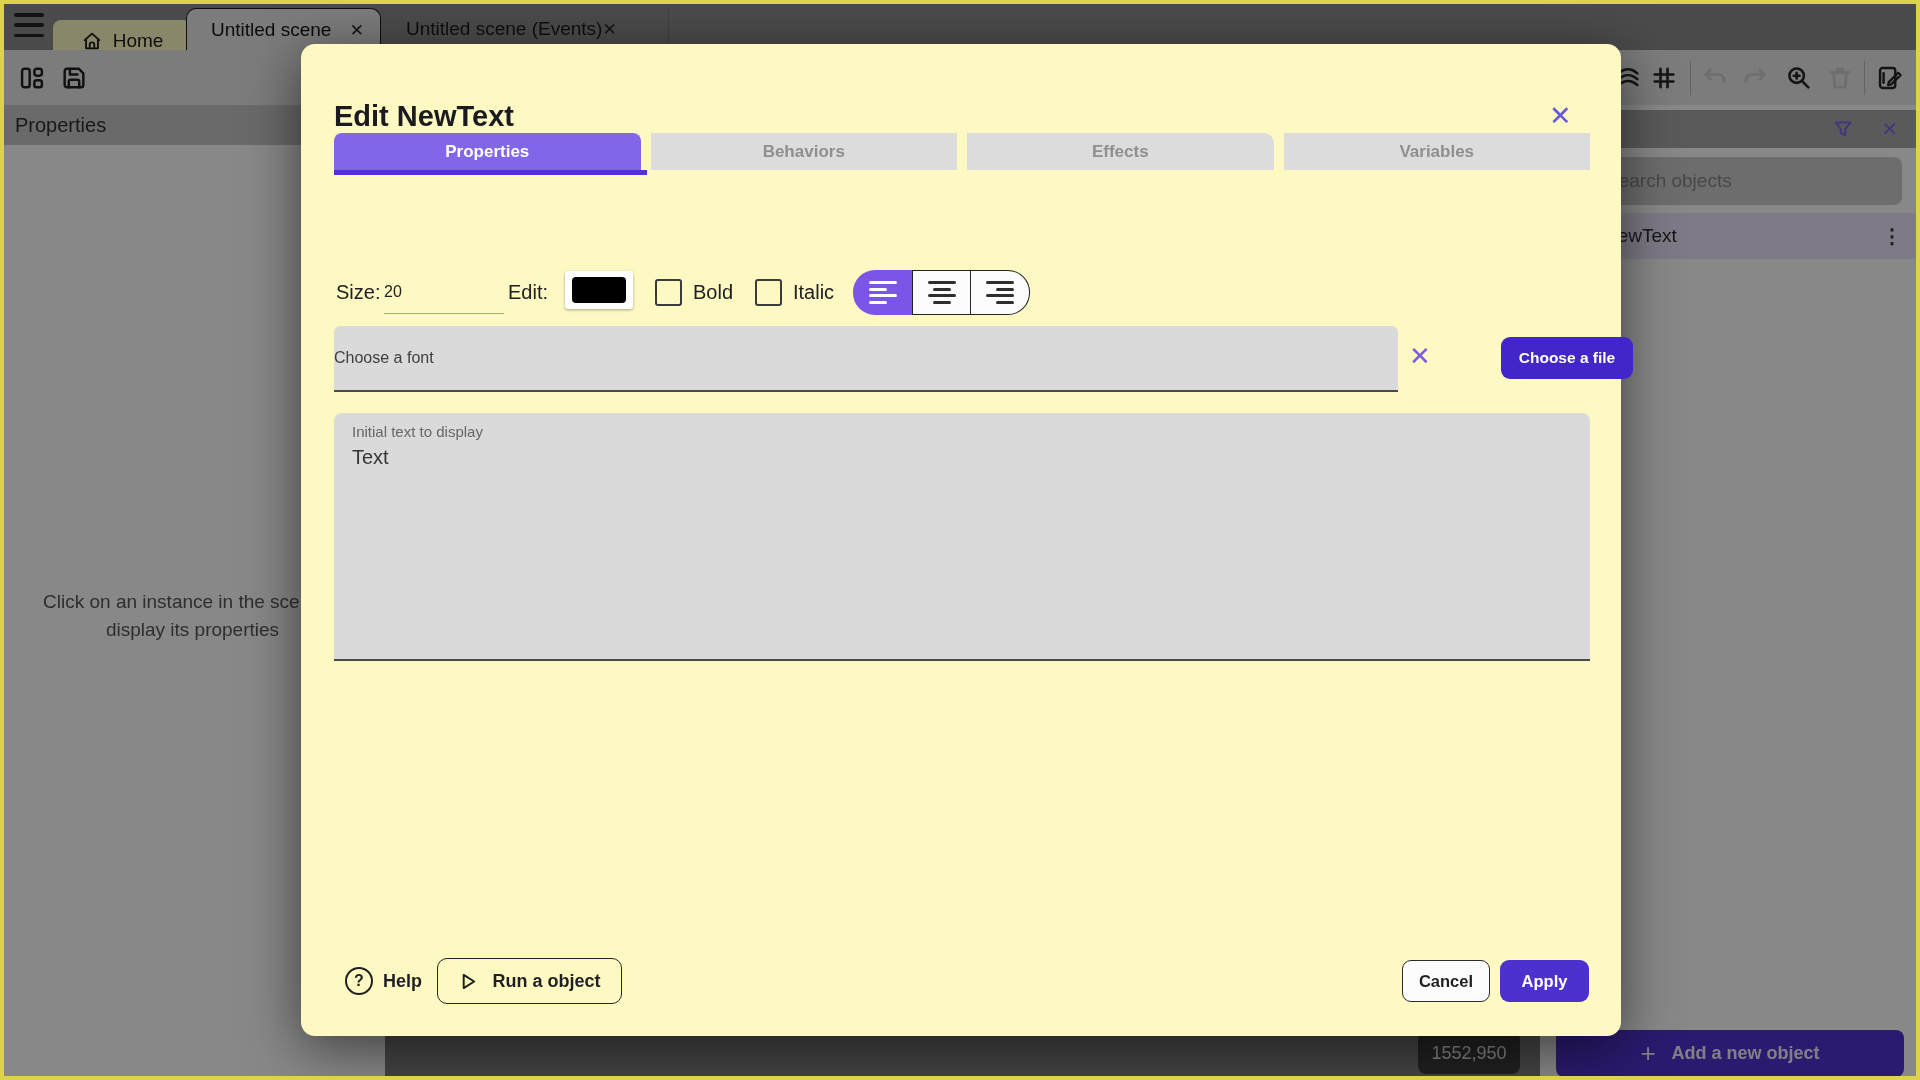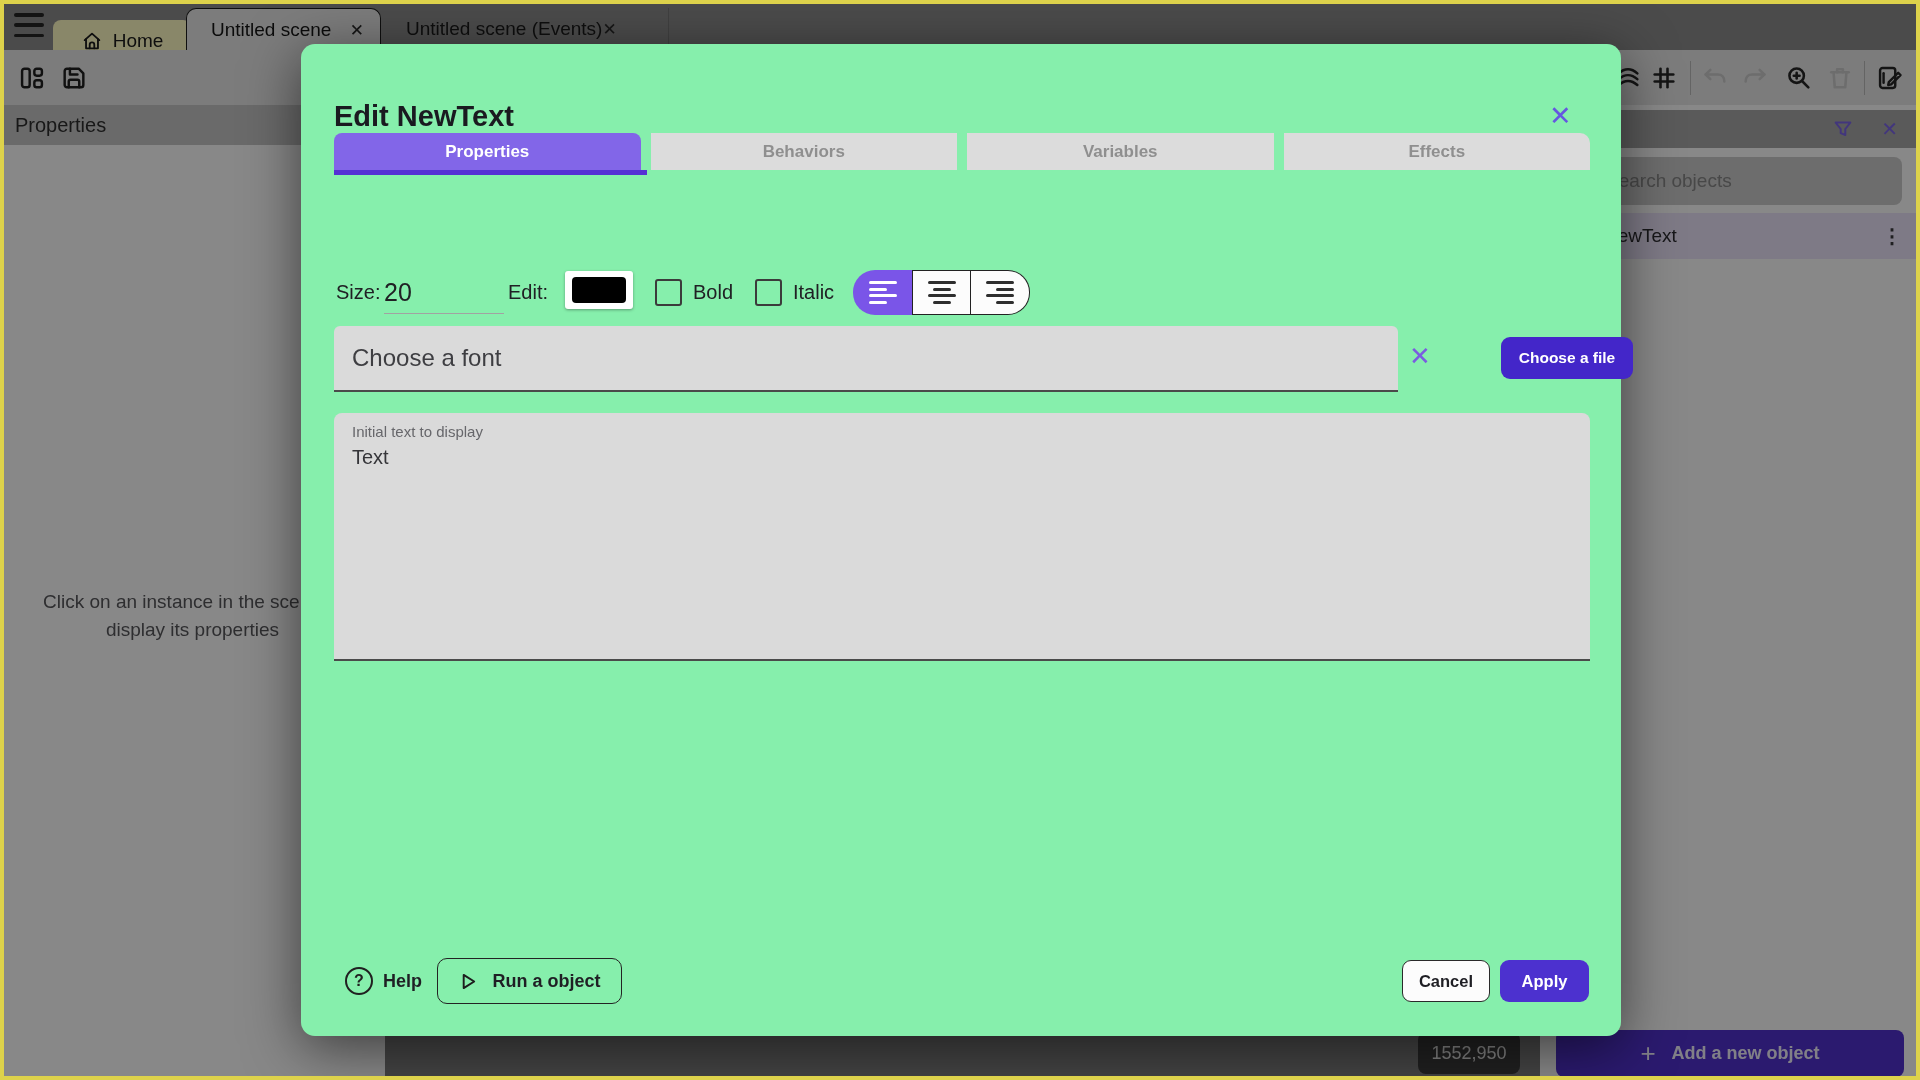--- a/index.html
+++ b/index.html
@@ -38,57 +38,57 @@
   .rp-search { position:absolute; left:18px; top:52px; width:344px; height:48px; background:#c9c9c9; border-radius:8px; color:#868686; font-size:19px; line-height:48px; padding-left:48px; }
   .rp-objectrow { position:absolute; left:0; top:108px; width:380px; height:46px; background:#e9e2f7; color:#2b2b2f; font-size:19px; line-height:46px; padding-left:64px; }
   .rp-dots { position:absolute; right:18px; top:0; line-height:46px; font-size:20px; font-weight:bold; color:#3a3a3e; cursor:pointer; }
   .add-object-btn { position:absolute; left:16px; top:925px; width:348px; height:47px; background:#5030cd; border-radius:8px; display:flex; align-items:center; justify-content:center; gap:16px; color:#efedfa; font-size:18px; font-weight:bold; cursor:pointer; }
   .add-plus { font-size:26px; font-weight:normal; }
 
   
   .overlay { position:absolute; inset:0; background:rgba(0,0,0,0.46); z-index:10; }
 
   
-  .dialog { position:absolute; left:301px; top:44px; width:1320px; height:992px; background:#86efac; border-radius:14px; box-shadow:0 12px 55px rgba(0,0,0,0.55); z-index:20; }
+  .dialog { position:absolute; left:301px; top:44px; width:1320px; height:992px; background:#fef9c3; border-radius:14px; box-shadow:0 12px 55px rgba(0,0,0,0.55); z-index:20; }
   .dlg-title { position:absolute; left:33px; top:56px; font-size:29px; font-weight:bold; color:#1a1a20; }
   .dlg-close { position:absolute; left:1248px; top:56px; font-size:27px; color:#6557e0; cursor:pointer; }
 
   .dlg-tabs { position:absolute; left:33px; top:89px; width:1256px; height:41px; display:flex; gap:2px; }
   .dlg-tab { flex:1; height:37px; display:flex; align-items:center; justify-content:center; font-size:17px; font-weight:600; cursor:pointer; }
   .dlg-tab.inactive { background:#dcdcdc; color:#8f8f8f;margin-left:8px; }
   .dlg-tab.selected { background:#8266e8; color:#ffffff; border-radius:8px 8px 0 0; }
   .dlg-tab.last { border-radius:0 10px 0 0; }
   .dlg-tab-indicator { position:absolute; left:0; top:37px; width:313px; height:4.5px; background:#5531d4; }
 
   .field { background:#dadada; }
   .fld-objectname { position:absolute; left:33px; top:146px; width:1256px; height:71px; border-radius:6px 6px 0 0; border-bottom:2px solid #5531d4; cursor:text; }
   .fld-label-purple { position:absolute; left:18px; top:10px; font-size:15px; color:#7a5ce0; }
   .fld-label-gray { position:absolute; left:18px; top:10px; font-size:15px; color:#67676b; }
   .fld-value { position:absolute; left:18px; top:33px; font-size:20px; color:#353539; }
 
   .style-row { position:absolute; left:0; top:226px; width:1320px; height:45px; }
   .sr-text { position:absolute; top:0; line-height:45px; font-size:20px; color:#202024; }
-  .size-input { position:absolute; left:83px; top:0; width:120px; height:44px; border-bottom:1.5px solid #a2a2a2; font-size:25px; color:#202024; line-height:44px; cursor:text; }
+  .size-input { position:absolute; left:83px; top:0; width:120px; height:44px; border-bottom:1.5px solid #a2a2a2; font-size:16px; color:#202024; line-height:44px; cursor:text; }
   .color-box { position:absolute; left:264px; top:1px; width:68px; height:38px; background:#ffffff; border-radius:3px; box-shadow:0 1px 3px rgba(0,0,0,0.35); cursor:pointer; }
   .color-swatch { position:absolute; left:7px; top:6px; width:54px; height:26px; background:#000000; border-radius:4px; }
   .checkbox { position:absolute; top:9px; width:27px; height:27px; border:2.5px solid #3b3b3b; border-radius:3px; cursor:pointer; }
   .align-group { position:absolute; left:552px; top:0; width:177px; height:45px; display:flex; }
   .align-btn { width:59px; height:45px; display:flex; align-items:center; justify-content:center; cursor:pointer; }
   .align-btn.white { background:#fcfcfc; border-top:1.5px solid #222; border-bottom:1.5px solid #222; border-right:1.5px solid #222; }
   .align-btn.white.mid { border-left:1.5px solid #222; }
   .align-btn.selected { background:#7a55e8; border-radius:22px 0 0 22px; }
   .align-btn.rightend { border-radius:0 22px 22px 0; }
   .bars { width:28px; display:flex; flex-direction:column; gap:3.5px; }
   .bars span { display:block; height:3px; border-radius:2px; }
   .bars.light span { background:#ffffff; }
   .bars.dark span { background:#2e2e2e; }
   .bars.left { align-items:flex-start; } .bars.center { align-items:center; } .bars.right { align-items:flex-end; }
   .b-long { width:28px; } .b-short { width:18px; }
 
-  .font-select { position:absolute; left:33px; top:282px; width:1064px; height:66px; border-radius:6px 6px 0 0; border-bottom:2px solid #4a4a4a; font-size:24px; color:#3e3e42; line-height:64px; padding-left:18px; cursor:pointer; }
+  .font-select { position:absolute; left:33px; top:282px; width:1064px; height:66px; border-radius:6px 6px 0 0; border-bottom:2px solid #4a4a4a; font-size:16px; color:#3e3e42; line-height:64px; cursor:pointer; }
   .font-clear { position:absolute; left:1108px; top:297px; font-size:26px; color:#7a5ce0; cursor:pointer; }
   .choose-file-btn { position:absolute; left:1155px; top:293px; width:132px; height:42px; background:#4326c9; border-radius:9px; color:#ffffff; font-size:15.5px; font-weight:bold; display:flex; align-items:center; justify-content:center; cursor:pointer;margin-left:45px; }
 
   .fld-initialtext { position:absolute; left:33px; top:369px; width:1256px; height:248px; border-radius:8px 8px 0 0; border-bottom:2px solid #4a4a4a; cursor:text; }
 
   .dlg-footer { position:absolute; left:0; top:914px; width:1320px; height:46px; }
   .help-icon { position:absolute; left:44px; top:9px; width:28px; height:28px; border:2.5px solid #202020; border-radius:50%; text-align:center; line-height:23px; font-size:16px; font-weight:bold; color:#202020; cursor:pointer; }
   .help-label { position:absolute; left:82px; top:0; line-height:46px; font-size:18px; font-weight:bold; color:#1f1f24; cursor:pointer; }
   .run-preview-btn { position:absolute; left:136px; top:0; width:185px; height:46px; border:1.5px solid #232323; border-radius:10px; display:flex; align-items:center; justify-content:center; gap:13px; font-size:18px; font-weight:bold; color:#1f1f24; cursor:pointer; }
   .cancel-btn { position:absolute; left:1101px; top:2px; width:88px; height:42px; background:#fcfcfc; border:1.5px solid #2a2a2a; border-radius:9px; display:flex; align-items:center; justify-content:center; font-size:16.5px; font-weight:bold; color:#1f1f24; cursor:pointer; }
@@ -205,22 +205,22 @@
 
   <div class="overlay"></div>
 
   <div class="dialog">
     <div class="dlg-title">Edit NewText</div>
     <div class="dlg-close">✕</div>
 
     <div class="dlg-tabs">
       <div class="dlg-tab selected">Properties</div>
       <div class="dlg-tab inactive">Behaviors</div>
+      <div class="dlg-tab inactive last">Effects</div>
       <div class="dlg-tab inactive">Variables</div>
-      <div class="dlg-tab inactive last">Effects</div>
       <div class="dlg-tab-indicator"></div>
     </div>
 
 
     <div class="style-row">
       <span class="sr-text" style="left:35px">Size:</span>
       <div class="size-input">20</div>
       <span class="sr-text" style="left:207px">Edit:</span>
       <div class="color-box">
         <div class="color-swatch"></div>

